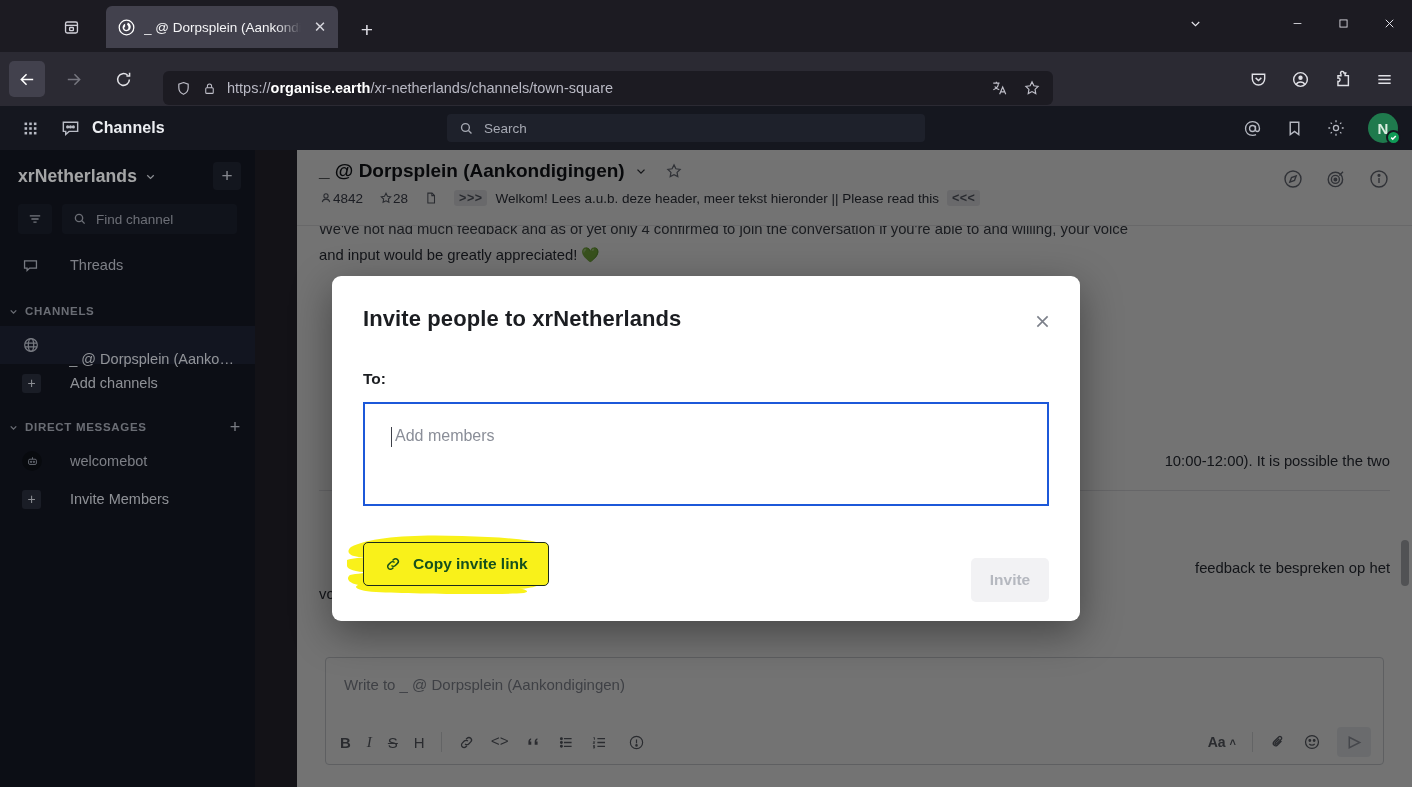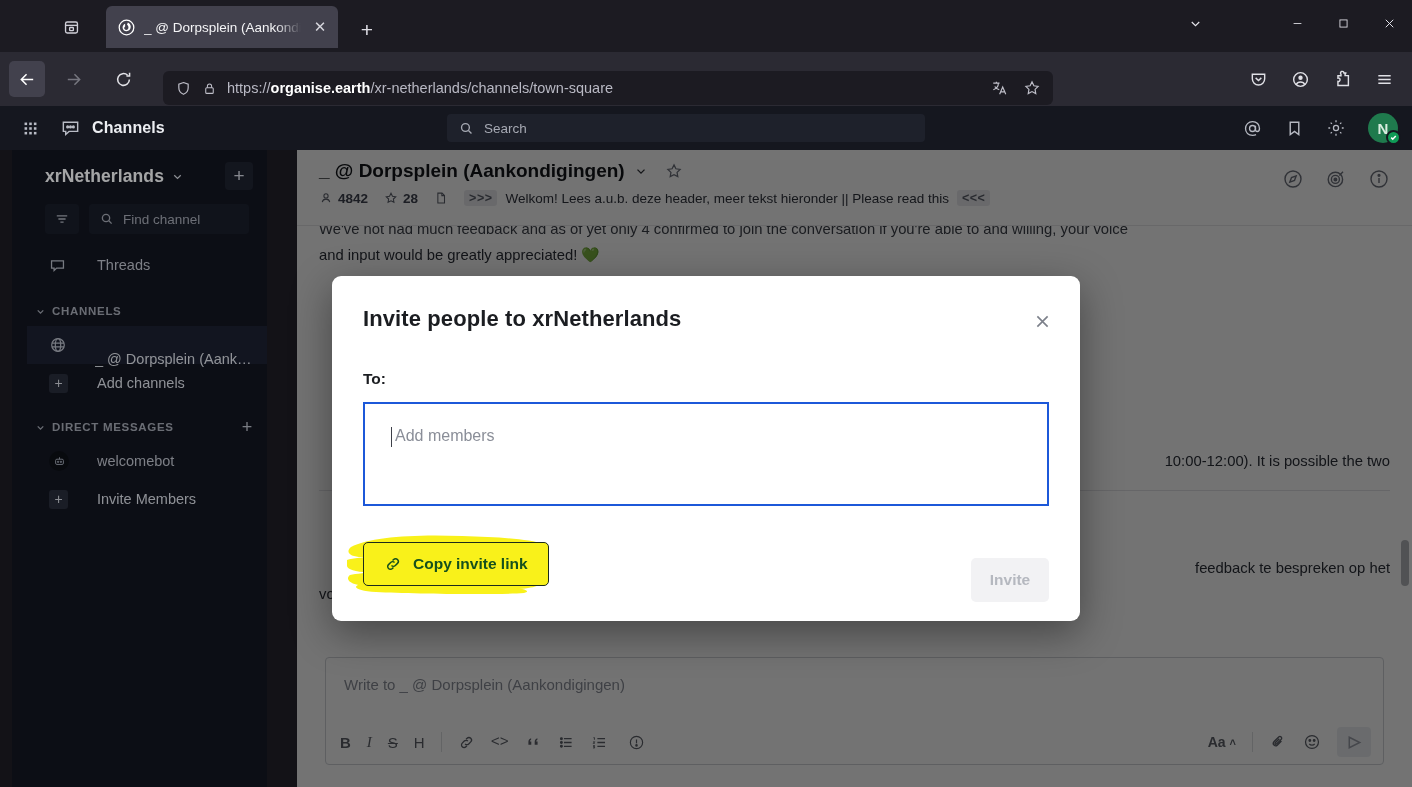--- a/index.html
+++ b/index.html
@@ -119,23 +119,22 @@
   }
   .mm-avatar .status {
     position: absolute; right: -3px; bottom: -2px;
     width: 15px; height: 15px; border-radius: 50%;
     background: #0f9b56; border: 2px solid #15171f;
     display: flex; align-items: center; justify-content: center;
   }
 
   
   .sidebar {
-    position: absolute; top: 150px; left: 12px; width: 255px; height: 637px;
+    position: absolute; top: 150px; left: 0; width: 255px; height: 637px;
     background: #131620;
-    padding-left: 15px;
   }
   .team-row {
     height: 52px; display: flex; align-items: center; padding: 0 14px 0 18px;
   }
   .team-name {
     color: #f2f3f5; font-size: 17.5px; font-weight: 700; letter-spacing: .1px;
   }
   .team-chev { margin-left: 7px; color: #cfd2da; display: flex; align-items: center; }
   .team-plus {
     margin-left: auto; width: 28px; height: 28px; border-radius: 4px;
@@ -183,21 +182,21 @@
   .ch-header {
     height: 76px; border-bottom: 1px solid #e6e6e8;
     padding: 10px 18px 0 22px; position: relative;
   }
   .ch-title-row { display: flex; align-items: center; gap: 9px; }
   .ch-title { font-size: 19px; font-weight: 700; color: #121519; }
   .ch-sub {
     display: flex; align-items: center; gap: 8px;
     margin-top: 8px; font-size: 13.5px; color: #3f4350;
   }
-  .ch-sub .grp { display: flex; align-items: center; gap: 5px; padding-right: 8px; font-weight: bold; }
+  .ch-sub .grp { display: flex; align-items: center; padding-right: 8px; }
   .ch-purpose-tag {
     background: #e9e9ed; border-radius: 3px; padding: 1px 5px;
     color: #5b5f6b; font-size: 12.5px; font-weight: 700; letter-spacing: .5px;
   }
   .ch-purpose { color: #2f333d; }
   .ch-header-icons {
     position: absolute; right: 22px; top: 18px;
     display: flex; align-items: center; gap: 21px; color: #6b6f7a;
   }
   .posts { position: relative; height: 420px; overflow: hidden; padding: 0 22px; }

